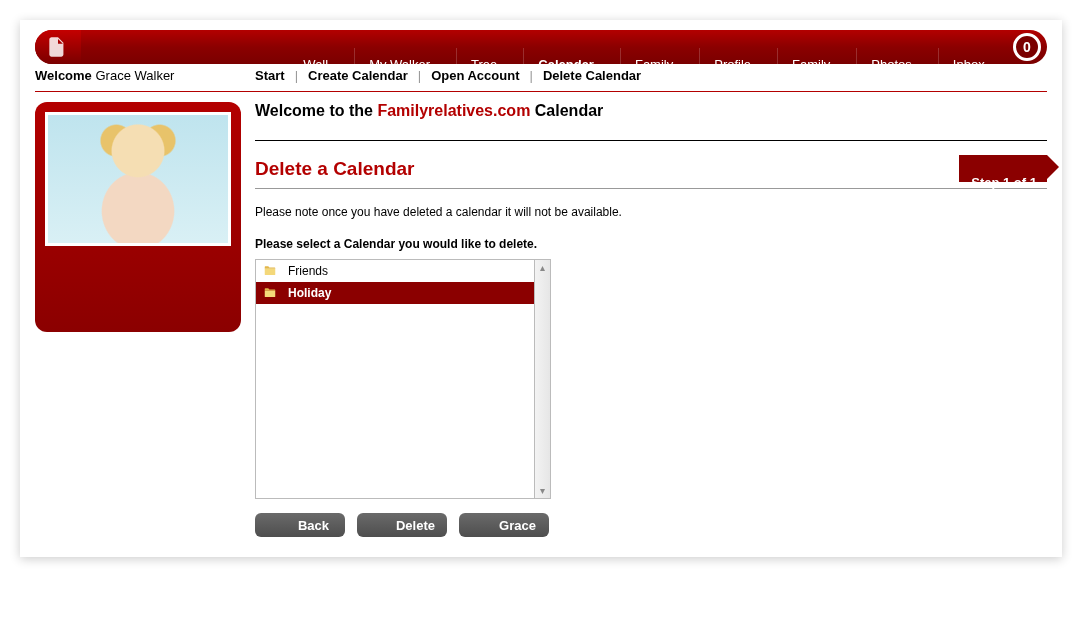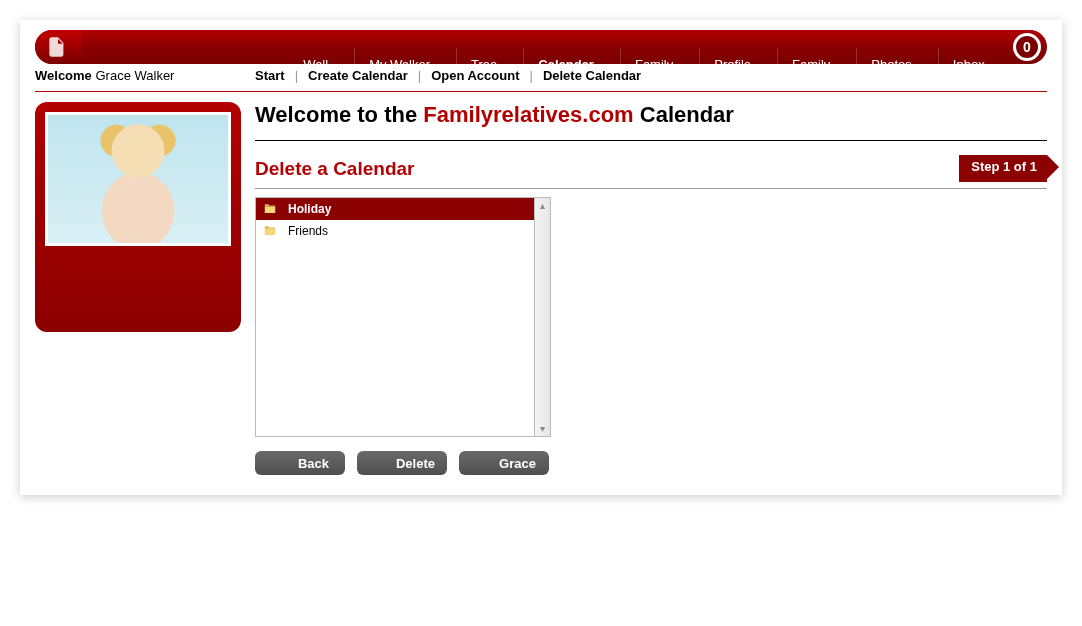--- a/index.html
+++ b/index.html
@@ -79,35 +79,35 @@
       width: 100%; height: 128px;
       background:
         radial-gradient(circle at 50% 28%, #f5deb3 0 20%, transparent 21%),
         radial-gradient(circle at 38% 20%, #e8c36a 0 10%, transparent 11%),
         radial-gradient(circle at 62% 20%, #e8c36a 0 10%, transparent 11%),
         radial-gradient(ellipse at 50% 75%, #f3d8c2 0 28%, transparent 29%),
         linear-gradient(to bottom, #bfe4ee, #d9f0f5);
     }
     .main { flex: 1; }
     .main-title {
-      font-size: 22px; font-weight: bold;
-      border-bottom: 1px solid #000; padding-bottom: 12px;
+      font-size: 16px; font-weight: bold;
+      border-bottom: 1px solid #000; padding-bottom: 20px;
     }
     .main-title .brand { color: #b30000; }
     .step-row {
       display: flex; align-items: center; justify-content: space-between;
       margin-top: 14px;
       border-bottom: 1px solid #999;
       padding-bottom: 6px;
     }
     .section-heading { color: #b30000; font-size: 19px; font-weight: bold; }
     .step-arrow {
       position: relative;
       background: #8b0000; color: #fff; font-weight: bold; font-size: 13px;
-      height: 27px; line-height: 24px; padding: 0 10px 0 12px;
+      height: 27px; line-height: 24px; padding: 16px 10px 0 12px;
     }
     .step-arrow::after {
       content: ""; position: absolute; right: -12px; top: 0;
       border-top: 12px solid transparent;
       border-bottom: 12px solid transparent;
       border-left: 12px solid #8b0000;
     }
     .note { font-size: 12px; margin-top: 16px; }
     .prompt { font-size: 12px; font-weight: bold; margin-top: 18px; }
     .listbox-wrap { display: flex; margin-top: 8px; }
@@ -192,41 +192,43 @@
     <div class="main">
       <div class="main-title">
         <span>Welcome to the </span><span class="brand">Familyrelatives.com</span><span> Calendar</span>
       </div>
 
       <div class="step-row">
         <div class="section-heading">Delete a Calendar</div>
         <div class="step-arrow">Step 1 of 1</div>
       </div>
 
+      <div class="note">Please note once you have deleted a calendar it will not be available.</div>
+      <div class="prompt">Please select a Calendar you would like to delete.</div>
 
       <div class="listbox-wrap">
         <div class="listbox" id="listbox">
+            <div class="list-item">
+              <span class="folder-icon">
+                <svg viewBox="0 0 24 24" width="16" height="14">
+                  <path fill="#e2b64a" d="M3 5c0-.6.4-1 1-1h5l2 2h9c.6 0 1 .4 1 1v1H3V5z"></path>
+                  <path fill="#f4d87a" d="M3 8h18v10c0 .6-.4 1-1 1H4c-.6 0-1-.4-1-1V8z"></path>
+                </svg>
+              </span>
+              <span>Friends</span>
+            </div>
             <div class="list-item selected">
               <span class="folder-icon">
                 <svg viewBox="0 0 24 24" width="16" height="14">
                   <path fill="#e2b64a" d="M3 5c0-.6.4-1 1-1h5l2 2h9c.6 0 1 .4 1 1v1H3V5z"></path>
                   <path fill="#f4d87a" d="M3 8h18v10c0 .6-.4 1-1 1H4c-.6 0-1-.4-1-1V8z"></path>
                 </svg>
               </span>
               <span>Holiday</span>
             </div>
-            <div class="list-item">
-              <span class="folder-icon">
-                <svg viewBox="0 0 24 24" width="16" height="14">
-                  <path fill="#e2b64a" d="M3 5c0-.6.4-1 1-1h5l2 2h9c.6 0 1 .4 1 1v1H3V5z"></path>
-                  <path fill="#f4d87a" d="M3 8h18v10c0 .6-.4 1-1 1H4c-.6 0-1-.4-1-1V8z"></path>
-                </svg>
-              </span>
-              <span>Friends</span>
-            </div>
           </div>
         <div class="scrollbar">
           <span class="scroll-arrow">▴</span>
           <span class="scroll-arrow">▾</span>
         </div>
       </div>
 
       <div class="button-row">
         <button class="btn">Back</button>
         <button class="btn">Delete</button>

